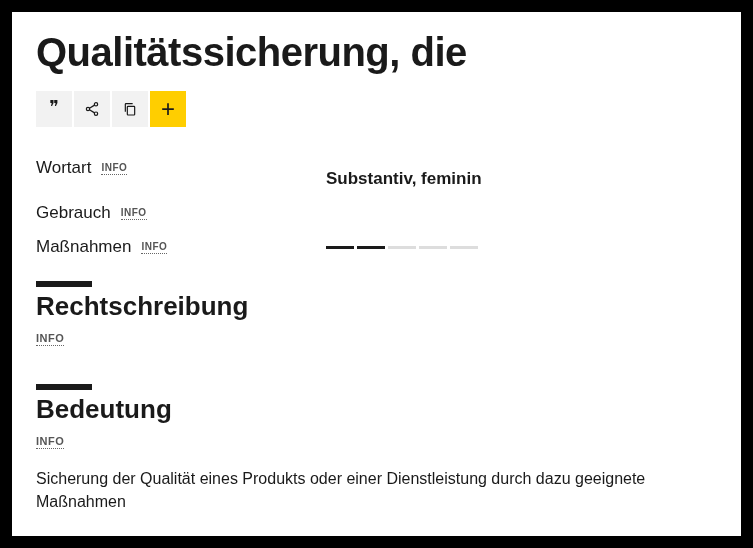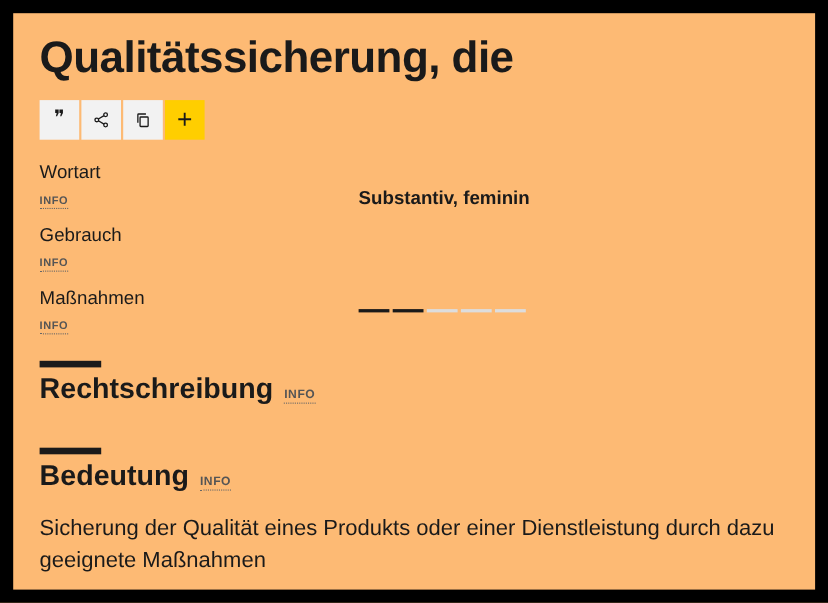--- a/index.html
+++ b/index.html
@@ -4,21 +4,21 @@
 <style>
   * { box-sizing: border-box; }
   body {
     margin: 0;
     padding: 0;
     background: #000;
     font-family: -apple-system, BlinkMacSystemFont, "Segoe UI", Helvetica, Arial, sans-serif;
     color: #1a1a1a;
   }
   .page {
-    background: #fdba74;
+    background: #ffffff;
     margin: 12px;
     padding: 18px 24px 24px 24px;
     width: 729px;
     height: 524px;
   }
   h1.headword {
     font-size: 40px;
     font-weight: 700;
     margin: 0 0 16px 0;
     letter-spacing: -0.5px;
@@ -48,25 +48,24 @@
   .props { margin-bottom: 24px; }
   .prow {
     display: flex;
     align-items: center;
     margin-bottom: 14px;
     font-size: 17px;
   }
   .prow .plabel {
     width: 290px;
     display: flex;
-    align-items: flex-start;
+    align-items: center;
     gap: 10px;
     font-weight: 400;
     color: #1a1a1a;
-    flex-direction: column;
   }
   .prow .pval {
     font-weight: 700;
     margin-top: 22px;
   }
   .info-pill {
     font-size: 10px;
     letter-spacing: 0.5px;
     border-bottom: 1px dotted #666;
     color: #555;
@@ -92,31 +91,32 @@
     background: #1a1a1a;
     margin-bottom: 4px;
   }
   h2.section-title {
     font-size: 26px;
     font-weight: 700;
     margin: 0 0 18px 0;
     display: flex;
     align-items: baseline;
     gap: 10px;
+    flex-direction: column;
   }
   h2.section-title .info-pill { font-size: 11px; }
 
   .syll {
     font-weight: 700;
     font-size: 17px;
     letter-spacing: 0.3px;
   }
   .section { margin-bottom: 38px; }
   .definition {
-    font-size: 20px;
+    font-size: 16px;
     line-height: 1.45;
   }
 </style>
 </head>
 <body>
 
 <div class="page">
 
   <h1 class="headword">Qualitätssicherung, die</h1>
 

